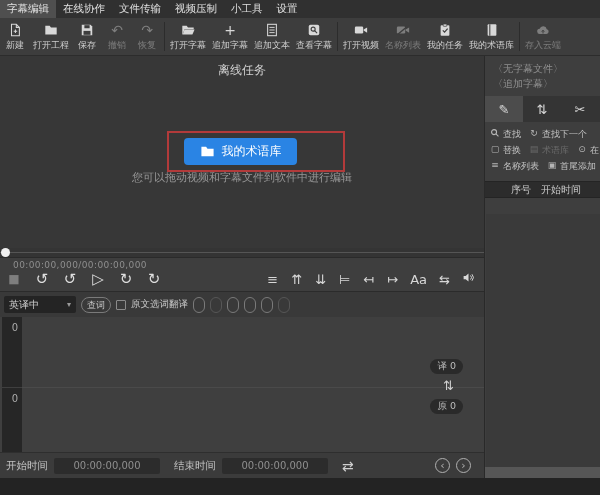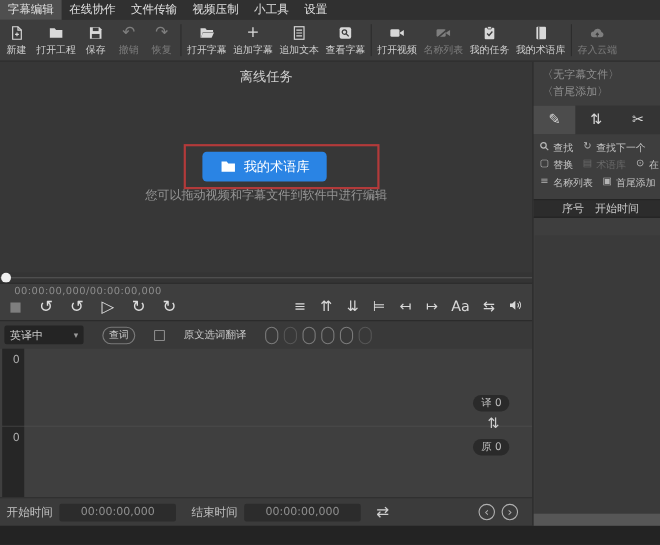--- a/index.html
+++ b/index.html
@@ -51,21 +51,21 @@
   .pbuttons { position:absolute; left:6px; top:12px; display:flex; align-items:center; gap:12px; }
   .pbtn { width:16px; height:18px; display:flex; align-items:center; justify-content:center;
           color:#dedede; font-size:15px; cursor:pointer; }
   .pbtn.disabled { opacity:.4; font-size:12px; }
   .ptools { position:absolute; right:9px; top:12px; display:flex; align-items:center; gap:11px; }
   .ptool { height:18px; min-width:13px; display:flex; align-items:center; justify-content:center;
            color:#d8d8d8; font-size:13px; cursor:pointer; white-space:nowrap; }
 
   
   .transbar { position:absolute; left:0; top:291px; width:484px; height:26px; background:#393939;
-              border-top:1px solid #2b2b2b; display:flex; align-items:center; gap:17px;
+              border-top:1px solid #2b2b2b; display:flex; align-items:center; gap:5px;
               padding:0 4px; overflow:hidden; }
   .lang-select { flex:none; width:72px; height:17px; background:#242424; border-radius:2px;
                  color:#cfcfcf; font-size:10px; display:flex; align-items:center;
                  justify-content:space-between; padding:0 5px; cursor:pointer; }
   .lang-select .caret { font-size:8px; color:#9a9a9a; }
   .pill { flex:none; border:1px solid #7a7a7a; border-radius:9px; padding:0 5px; height:16px;
           line-height:14px; font-size:9px; color:#c9c9c9; background:transparent; cursor:pointer;
           white-space:nowrap; font-family:inherit; }
   .pill.disabled { border-color:#565656; color:#636363; }
   .cb { flex:none; width:10px; height:10px; border:1px solid #8a8a8a; border-radius:1px; }
@@ -400,21 +400,21 @@
 
   <div class="statusbar">
     <span></span>
       <span></span>
       <span></span>
   </div>
 
   <div class="panel">
     <div class="no-files">
       <div>〈无字幕文件〉</div>
-      <div>〈首尾添加〉</div>
+      <div>〈追加字幕〉</div>
     </div>
     <div class="ptabs">
       <div class="ptab active">
           <span class="ic">✎</span>
         </div>
         <div class="ptab">
           <span class="ic">⇅</span>
         </div>
         <div class="ptab">
           <span class="ic">✂</span>

